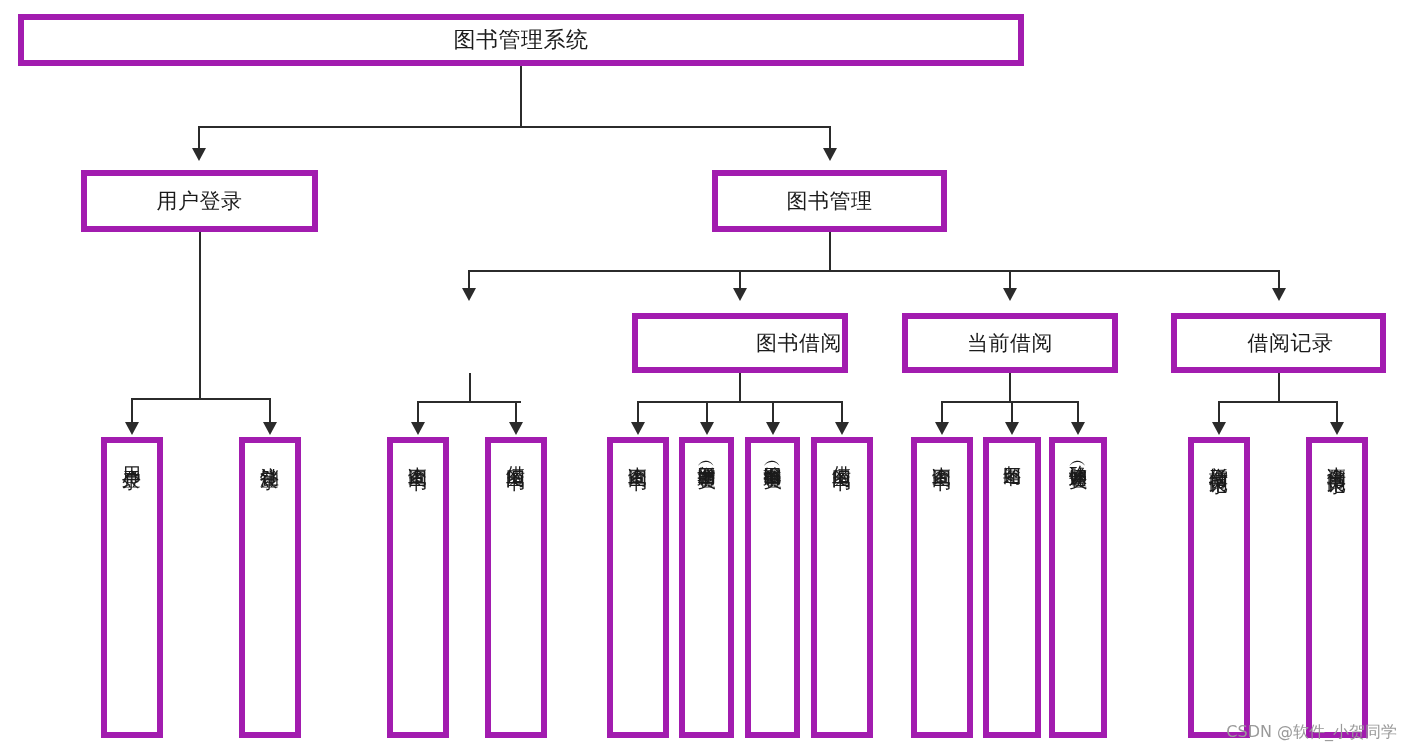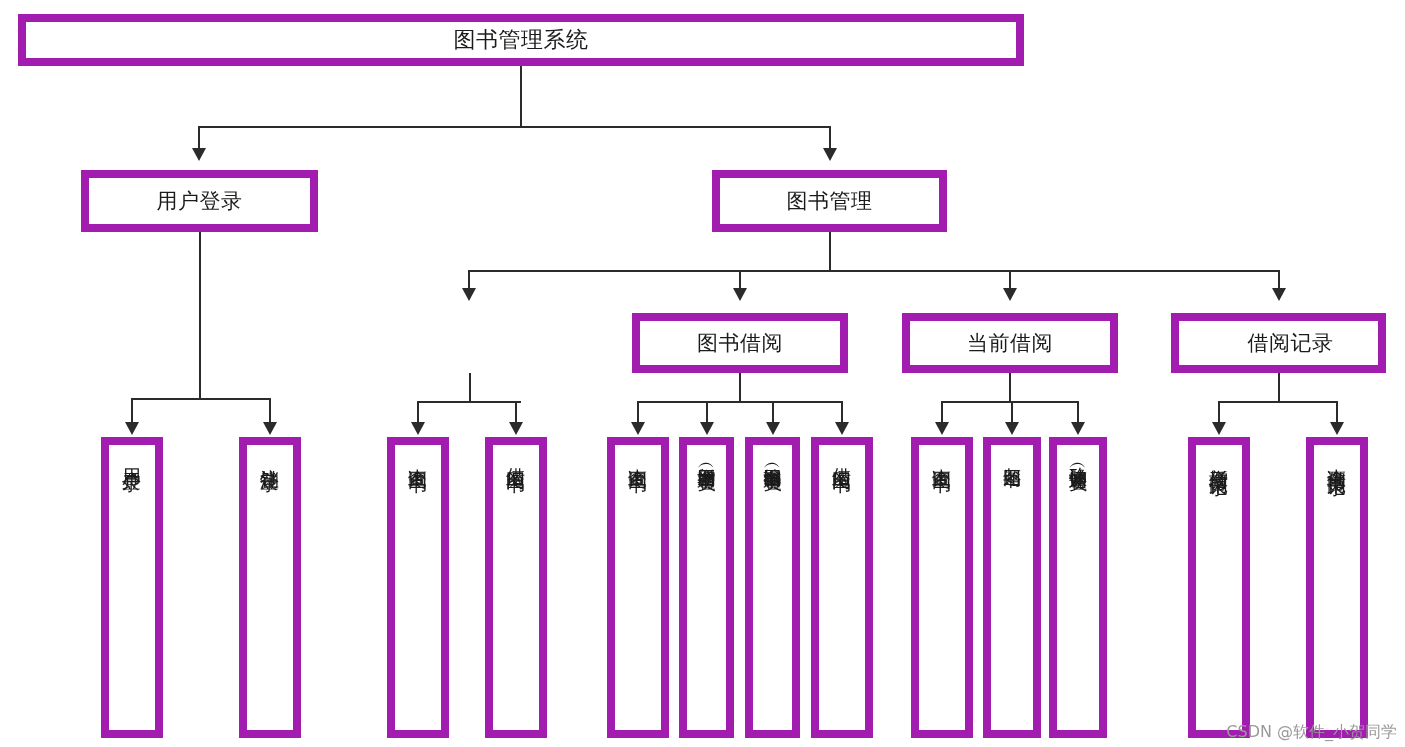--- a/index.html
+++ b/index.html
@@ -14,21 +14,21 @@
     width: 1405px;
     height: 747px;
     background: #ffffff;
     overflow: hidden;
   }
   
   .node {
     position: absolute;
     box-sizing: border-box;
     background: #ffffff;
-    border: 8px solid #a21caf;
+    border: 6px solid #a21caf;
     display: flex;
     align-items: center;
     justify-content: center;
     color: #1b1b1b;
   }
   .node .label {
     display: block;
     line-height: 1.08;
     letter-spacing: 0.5px;
     white-space: nowrap;
@@ -87,21 +87,21 @@
     <span class="label">图书管理系统</span>
   </div>
 
   <div class="node horiz" style="left:81px; top:170px; width:237px; height:62px;">
     <span class="label">用户登录</span>
   </div>
   <div class="node horiz" style="left:712px; top:170px; width:235px; height:62px;">
     <span class="label">图书管理</span>
   </div>
 
-  <div class="node horiz" style="left:632px; top:313px; width:216px; height:60px;">
+  <div class="node horiz" style="left:632px; top:313px; width:216px; height:60px;justify-content:flex-end;">
     <span class="label">图书借阅</span>
   </div>
   <div class="node horiz" style="left:902px; top:313px; width:216px; height:60px;">
     <span class="label">当前借阅</span>
   </div>
   <div class="node horiz" style="left:1171px; top:313px; width:215px; height:60px;padding-left:24px;">
     <span class="label">借阅记录</span>
   </div>
 
   <div class="node vert" style="left:101px; top:437px; width:62px; height:301px;">

